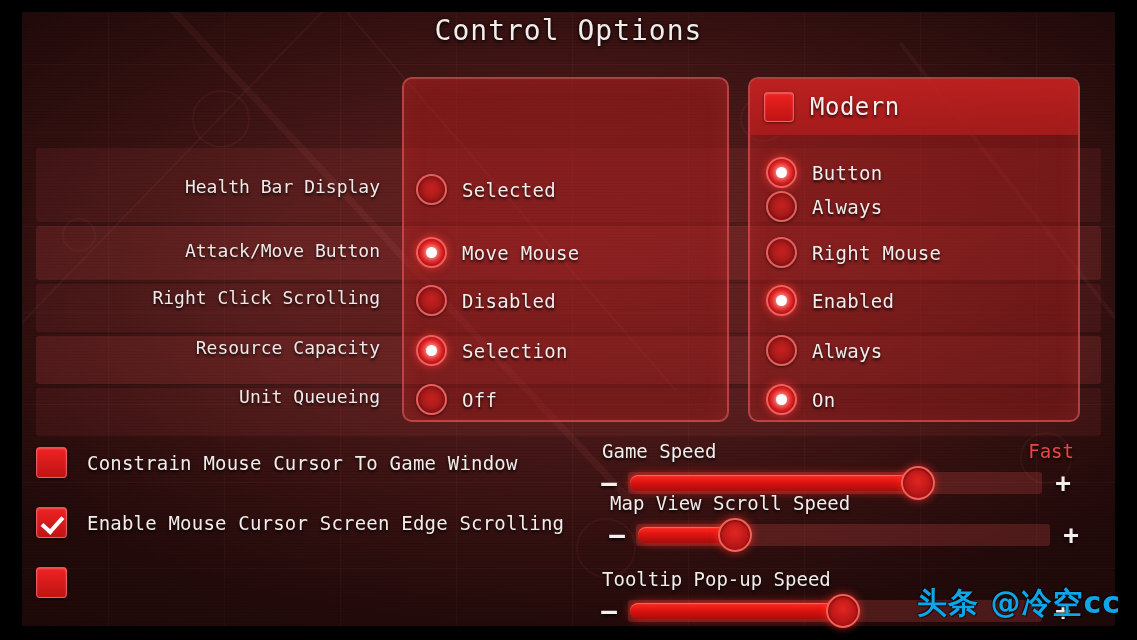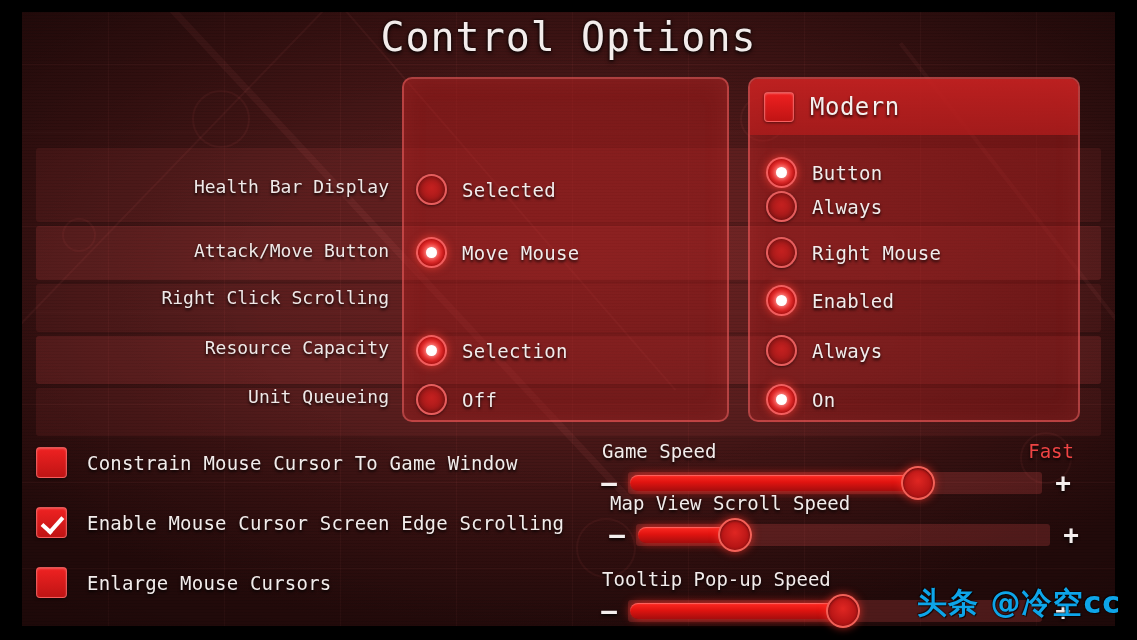--- a/index.html
+++ b/index.html
@@ -44,21 +44,21 @@
     background:radial-gradient(ellipse 80% 75% at 50% 45%,
       rgba(0,0,0,0) 35%, rgba(0,0,0,.35) 100%);
     pointer-events:none;
   }
 
   
   #title {
     position:absolute; left:0; right:0; top:14px;
     text-align:center;
     font-family:"DejaVu Sans Mono", monospace;
-    font-size:40px; letter-spacing:1px;
+    font-size:28px; letter-spacing:1px;
     color:#f3eceb; font-weight:400;
     text-shadow:0 2px 4px rgba(0,0,0,.85), 0 0 2px rgba(0,0,0,.9);
   }
 
   
   #matrix { position:absolute; left:0; top:63px; width:1137px; height:360px; }
 
   .band {
     position:absolute; left:36px; width:1065px;
     background:rgba(255,90,90,.085);
@@ -91,21 +91,21 @@
   }
   .head-label {
     font-family:"DejaVu Sans Mono", monospace;
     font-size:24px; color:#f5efee; letter-spacing:.5px;
     text-shadow:0 2px 3px rgba(0,0,0,.8);
   }
 
   
   .row-label {
     position:absolute; right:0; width:354px;
-    text-align:right; padding-right:13px;
+    text-align:right; padding-right:22px;
     font-family:"DejaVu Sans Mono", monospace;
     font-size:18px; color:#efe8e7; letter-spacing:0px;
     text-shadow:0 2px 3px rgba(0,0,0,.85);
     white-space:nowrap;
   }
   #labels { position:absolute; left:0; top:0; width:402px; height:360px; }
 
   
   .opt {
     position:absolute; display:flex; align-items:center; gap:15px;
@@ -274,20 +274,24 @@
 
     <div class="panel" id="panel-legacy">
       <div class="opt" style="left:12px; top:95px;">
         <div class="radio"></div>
         <div class="opt-label">Selected</div>
       </div>
       <div class="opt" style="left:12px; top:158px;">
         <div class="radio on"></div>
         <div class="opt-label">Move Mouse</div>
       </div>
+      <div class="opt" style="left:12px; top:206px;">
+        <div class="radio"></div>
+        <div class="opt-label">Disabled</div>
+      </div>
       <div class="opt" style="left:12px; top:256px;">
         <div class="radio on"></div>
         <div class="opt-label">Selection</div>
       </div>
       <div class="opt" style="left:12px; top:305px;">
         <div class="radio"></div>
         <div class="opt-label">Off</div>
       </div>
     </div>
 
@@ -327,21 +331,20 @@
     <div class="chk-row" style="top:15px;">
       <div class="chk"></div>
       <div class="chk-label">Constrain Mouse Cursor To Game Window</div>
     </div>
     <div class="chk-row" style="top:75px;">
       <div class="chk on"></div>
       <div class="chk-label">Enable Mouse Cursor Screen Edge Scrolling</div>
     </div>
     <div class="chk-row" style="top:135px;">
       <div class="chk"></div>
-      <div class="chk-label">Enlarge Mouse Cursors</div>
     </div>
   </div>
 
   <div id="sliders">
 
     <div class="sl-group" style="top:8px;">
       <div class="sl-head">
         <div class="sl-title">Game Speed</div>
         <div class="sl-right">Fast</div>
       </div>

